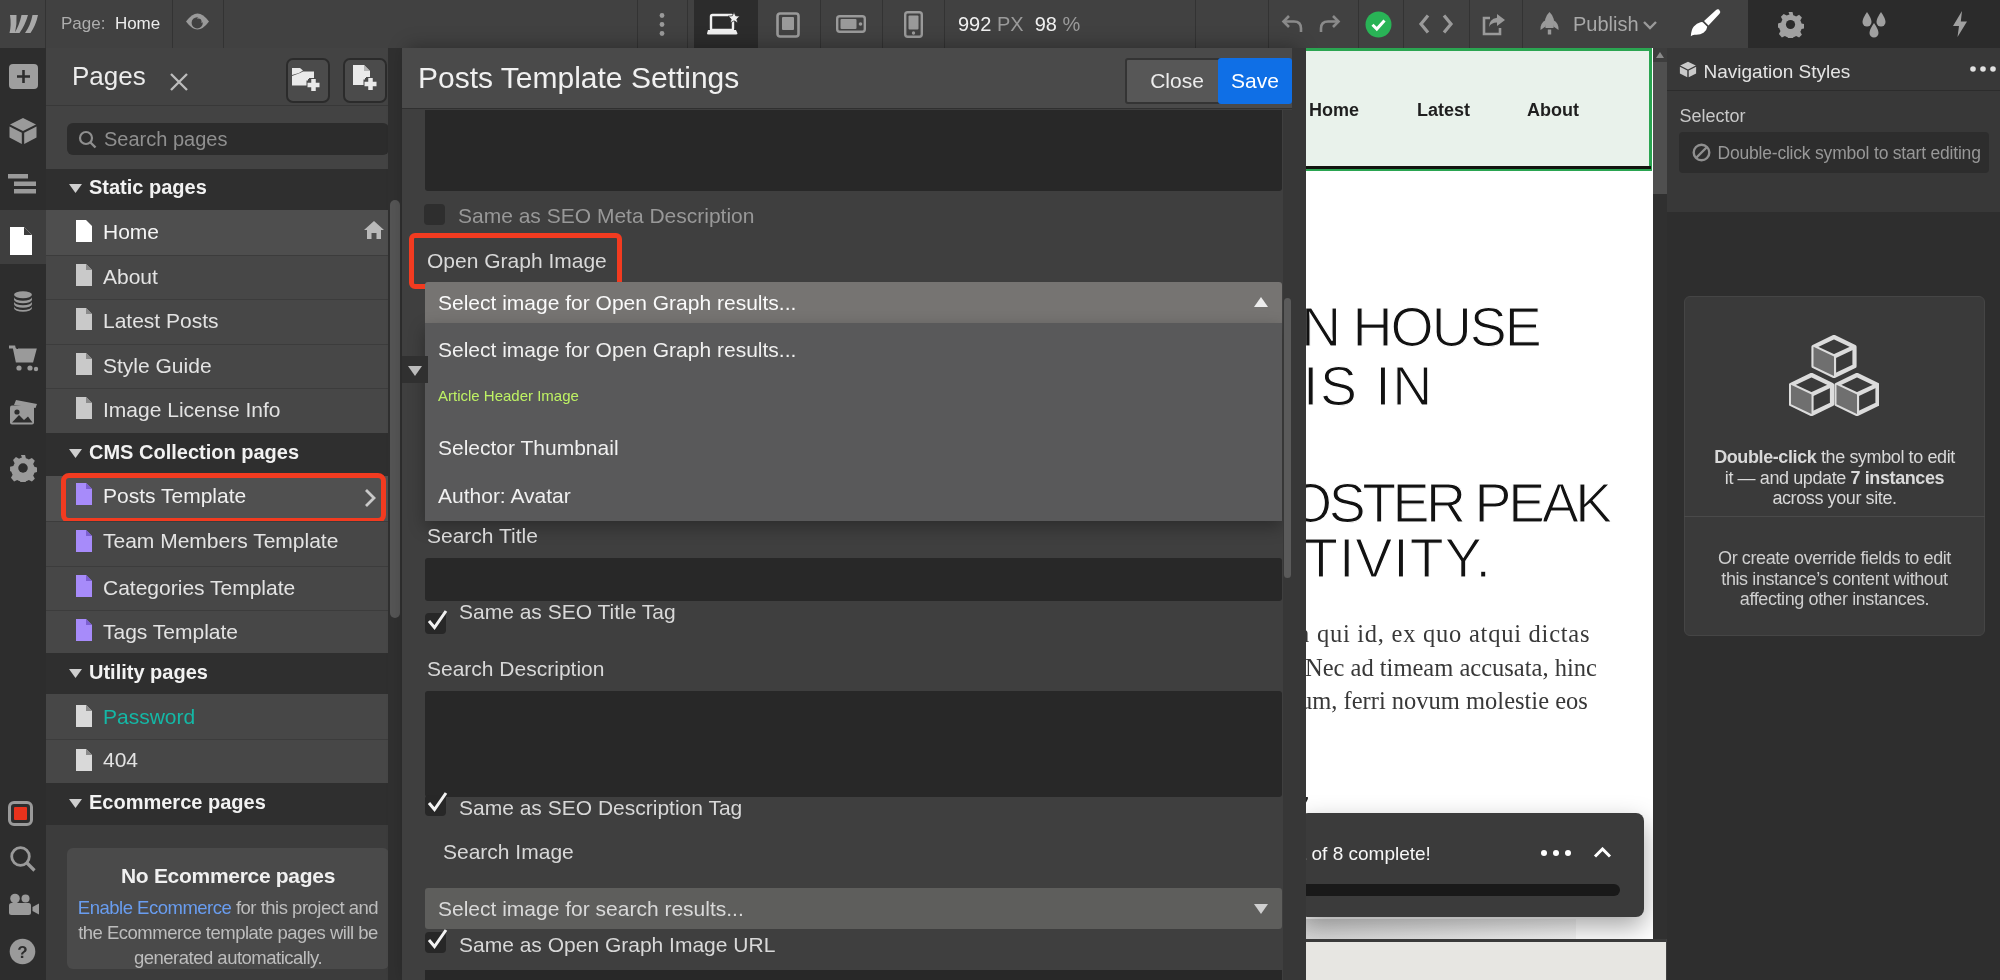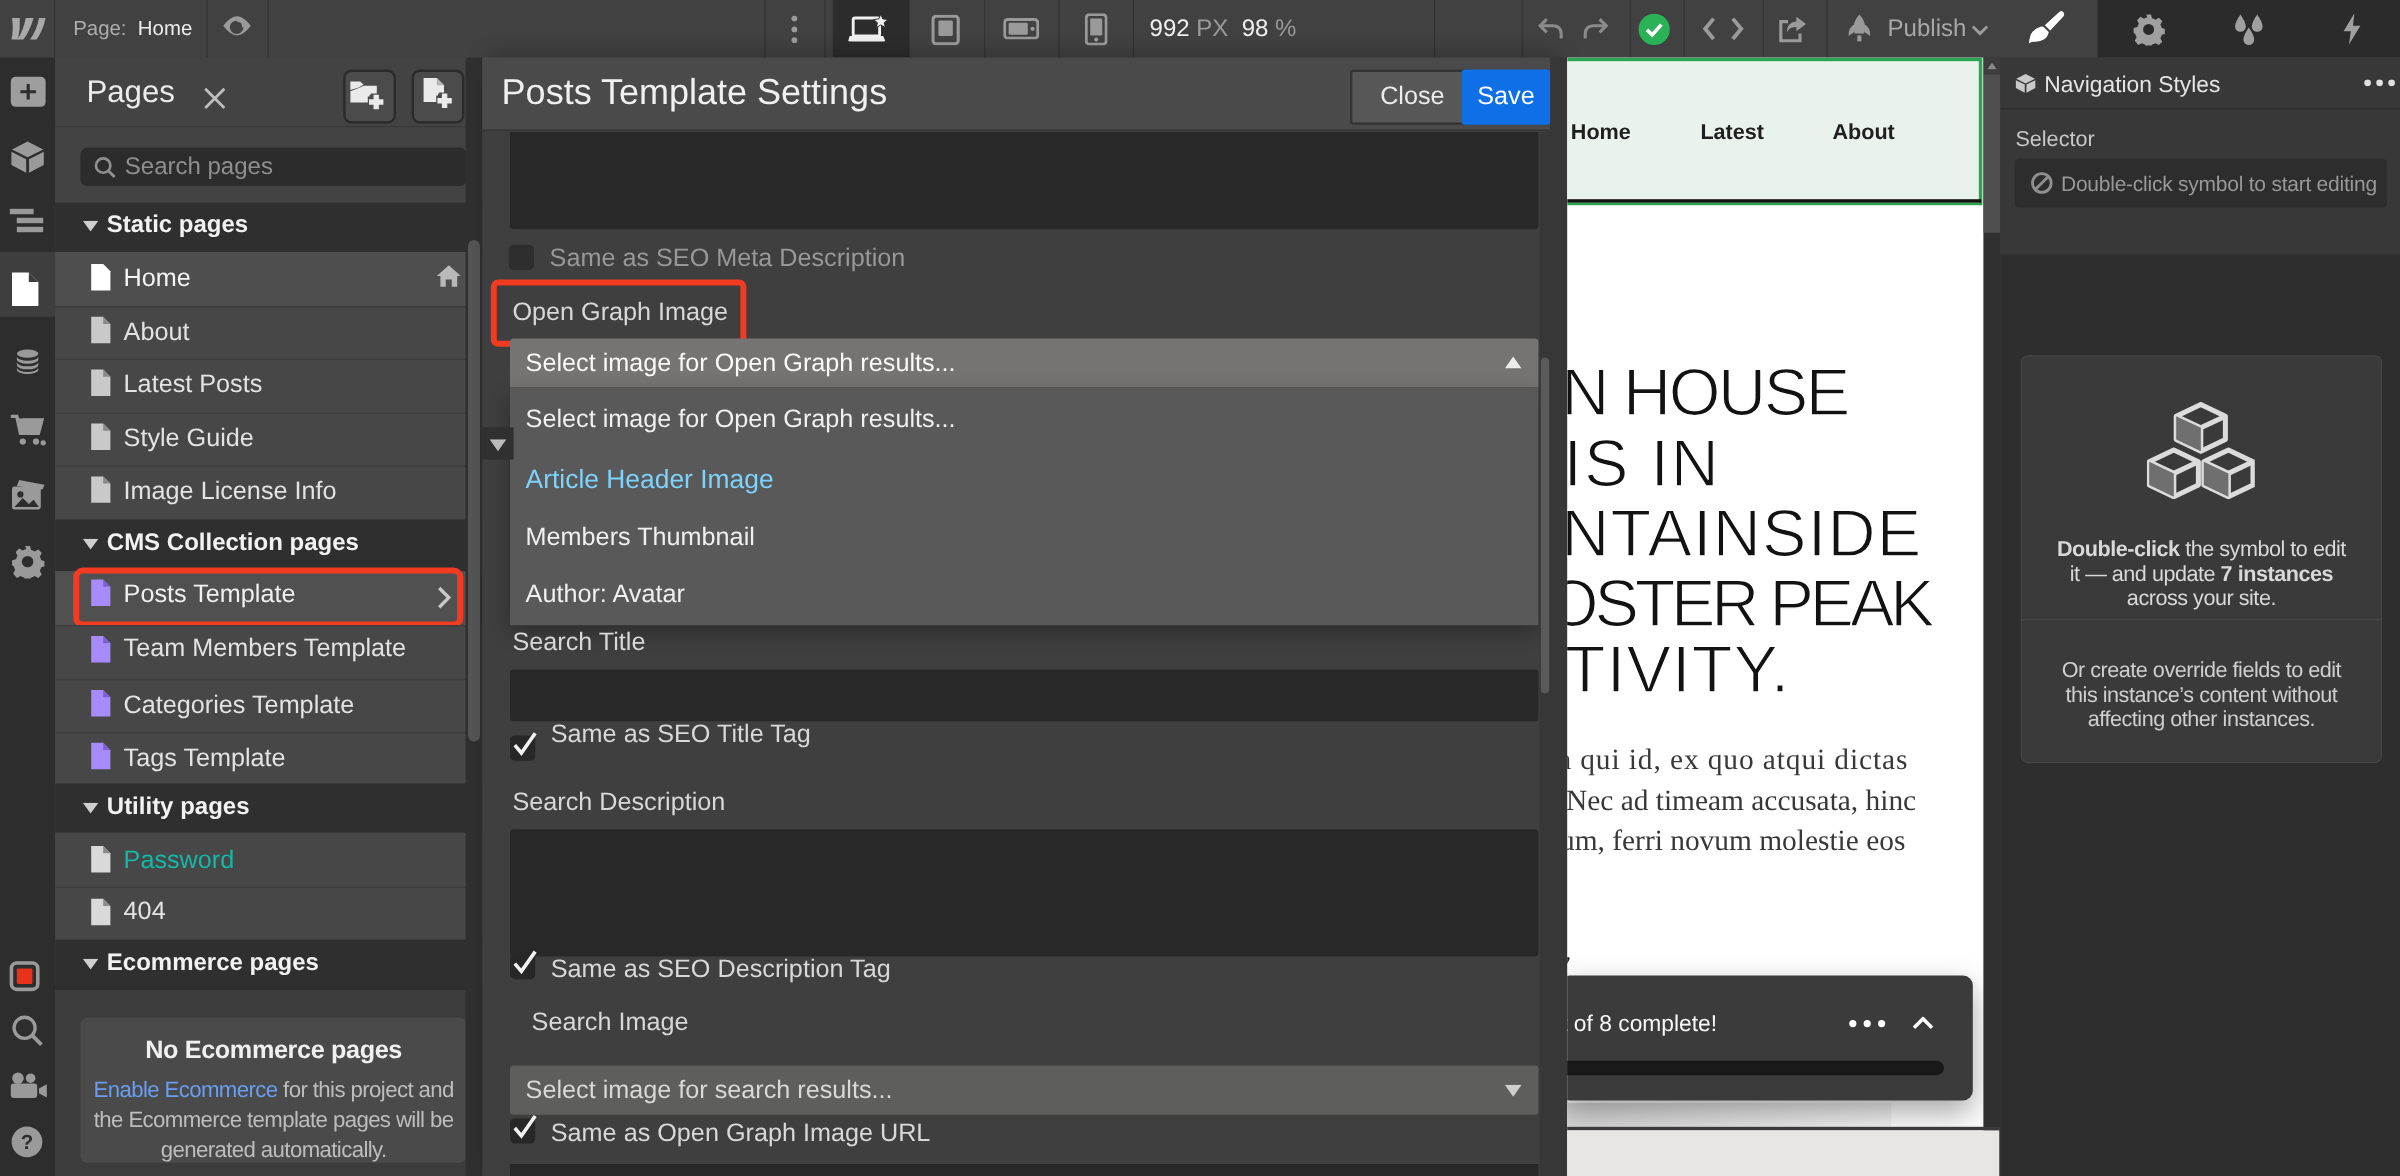--- a/index.html
+++ b/index.html
@@ -367,22 +367,22 @@
   <div class="abs" style="left:7px;top:185px;width:213px;height:56px;border:5px solid #f23b20;border-radius:6px;"></div>
 
   <div class="abs" style="left:23px;top:234px;width:857px;height:41px;background:#767472;border-radius:3px 3px 0 0;"></div>
   <span class="abs" style="left:36px;top:243px;font-size:21px;color:#fafafa;">Select image for Open Graph results...</span>
   <svg class="abs" style="left:852px;top:249px" width="14" height="10" viewBox="0 0 14 10">
         <path d="M0 10 L14 10 L7 0 Z" fill="#ececec"></path>
       </svg>
 
   <div class="abs" style="left:23px;top:275px;width:857px;height:198px;background:#59595a;box-shadow:0 6px 16px rgba(0,0,0,0.3);"></div>
   <span class="abs" style="left:36px;top:290px;font-size:21px;color:#f0f0f0;">Select image for Open Graph results...</span>
-  <span class="abs" style="left:36px;top:339px;font-size:22px;color:#7dd3fc;">Article Header Image</span>
-  <span class="abs" style="left:36px;top:388px;font-size:21px;color:#f0f0f0;">Members Thumbnail</span>
+  <span class="abs" style="left:36px;top:339px;font-size:15px;color:#bef264;">Article Header Image</span>
+  <span class="abs" style="left:36px;top:388px;font-size:21px;color:#f0f0f0;">Selector Thumbnail</span>
   <span class="abs" style="left:36px;top:436px;font-size:21px;color:#f0f0f0;">Author: Avatar</span>
 
   <span class="abs" style="left:25px;top:476px;font-size:21px;color:#d8d8d8;">Search Title</span>
   <div class="abs" style="left:23px;top:510px;width:857px;height:43px;background:#282828;border-radius:3px;"></div>
 
   <div class="abs" style="left:23px;top:565px;width:21px;height:21px;background:#272727;border-radius:4px;"></div>
   <svg class="abs" style="left:22px;top:558px" width="26" height="27" viewBox="0 0 26 27">
         <path d="M5 15 L10.5 21.5 L22 5" fill="none" stroke="#f2f2f2" stroke-width="3"></path>
       </svg>
   <span class="abs" style="left:57px;top:552px;font-size:21px;color:#d8d8d8;">Same as SEO Title Tag</span>
@@ -427,21 +427,20 @@
   <div class="abs" style="left:0;top:0;width:345px;height:2.5px;background:#2aa551;"></div>
   <div class="abs" style="left:343px;top:0;width:2.5px;height:123px;background:#2aa551;"></div>
   <div class="abs" style="left:0;top:118px;width:345px;height:2.5px;background:#13140f;"></div>
   <div class="abs" style="left:0;top:120.5px;width:345px;height:2.5px;background:#2aa551;"></div>
   <span class="abs" style="left:3px;top:52px;font-size:18px;font-weight:bold;color:#1f1f1f;">Home</span>
   <span class="abs" style="left:111px;top:52px;font-size:18px;font-weight:bold;color:#1f1f1f;">Latest</span>
   <span class="abs" style="left:221px;top:52px;font-size:18px;font-weight:bold;color:#1f1f1f;">About</span>
 
   <div class="hl" style="left:-5px;top:249.5px;letter-spacing:-2px;">N HOUSE</div>
   <div class="hl" style="left:-3px;top:308.5px;letter-spacing:1.5px;">IS IN</div>
-  <div class="hl" style="left:-5px;top:366.5px;letter-spacing:1px;">NTAINSIDE</div>
   <div class="hl" style="left:-17px;top:425.5px;letter-spacing:-3.5px;">OSTER PEAK</div>
   <div class="hl" style="left:-2px;top:480.5px;letter-spacing:1px;">TIVITY.</div>
 
   <div class="abs" style="left:-9px;top:569px;font-family:'Liberation Serif',serif;font-size:24.5px;line-height:33.5px;color:#383838;white-space:nowrap;"><span style="letter-spacing:0.75px">n qui id, ex quo atqui dictas</span><br><span style="margin-left:8px">Nec ad timeam accusata, hinc</span><br><span style="margin-left:3px">um, ferri novum molestie eos</span></div>
 
   <div class="abs" style="left:-10px;top:738px;font-family:'Liberation Serif',serif;font-size:27px;font-style:italic;color:#222;">y</div>
 
   <div class="abs" style="left:0;top:871px;width:270px;height:20px;background:linear-gradient(90deg,#d8d8d8,#f5f5f5);"></div>
 
   <div class="abs" style="left:-6px;top:765px;width:344px;height:104px;background:#3b3b3b;border-radius:8px;box-shadow:0 10px 26px rgba(0,0,0,0.35);"></div>

